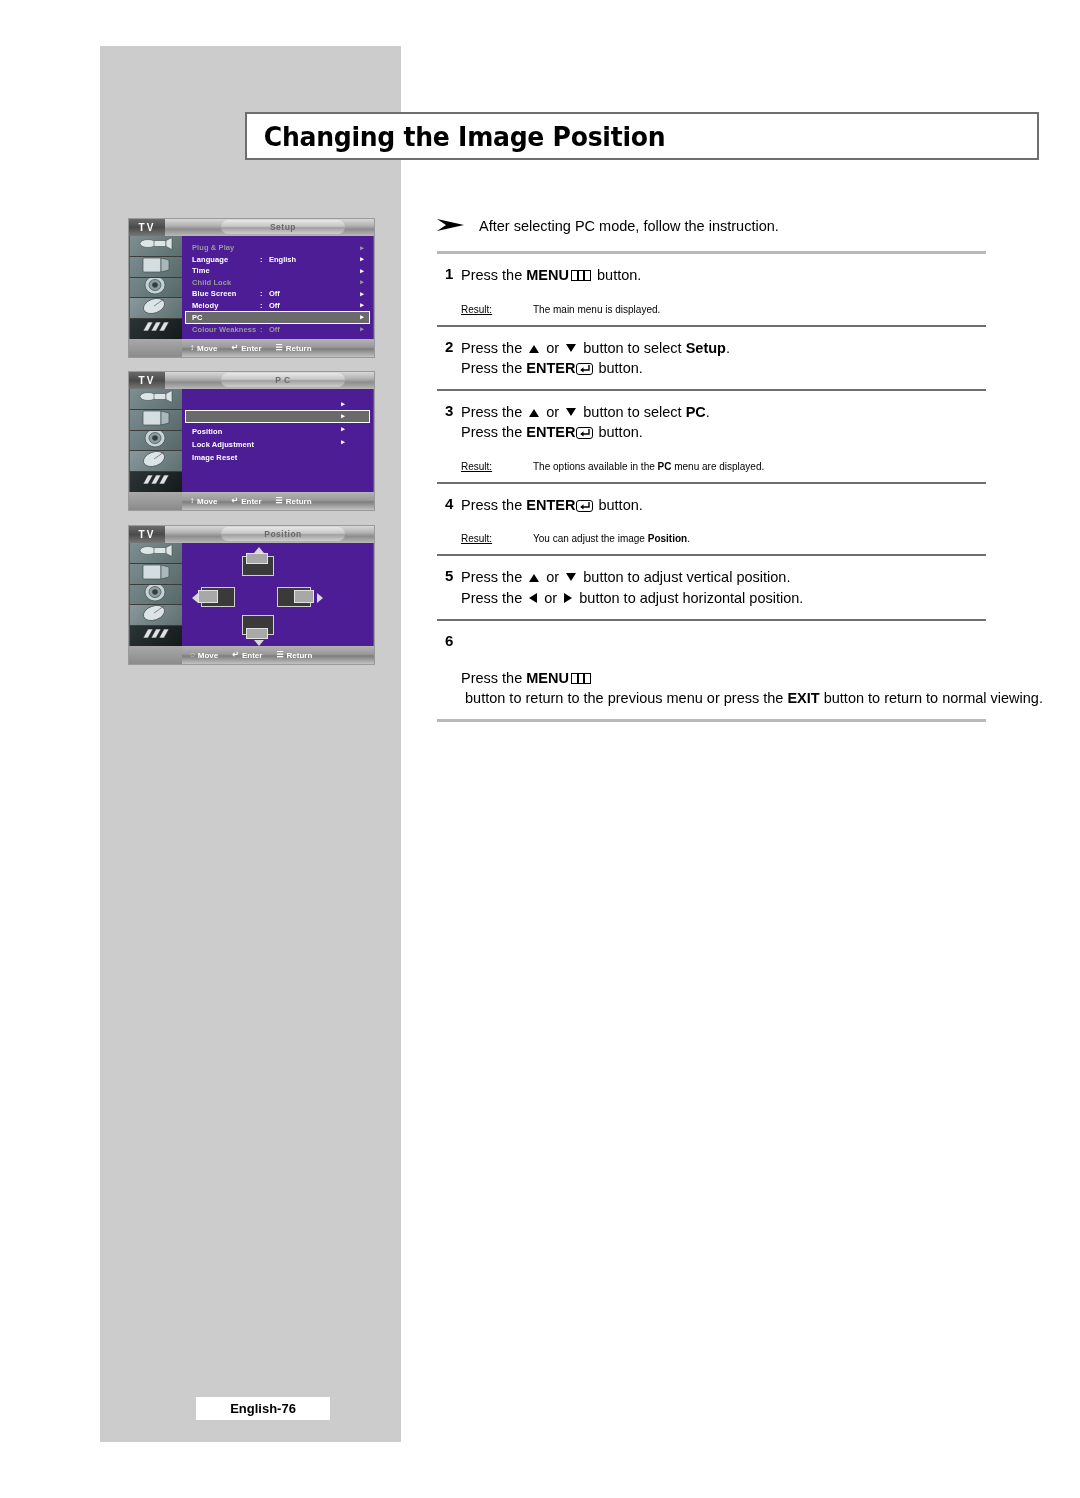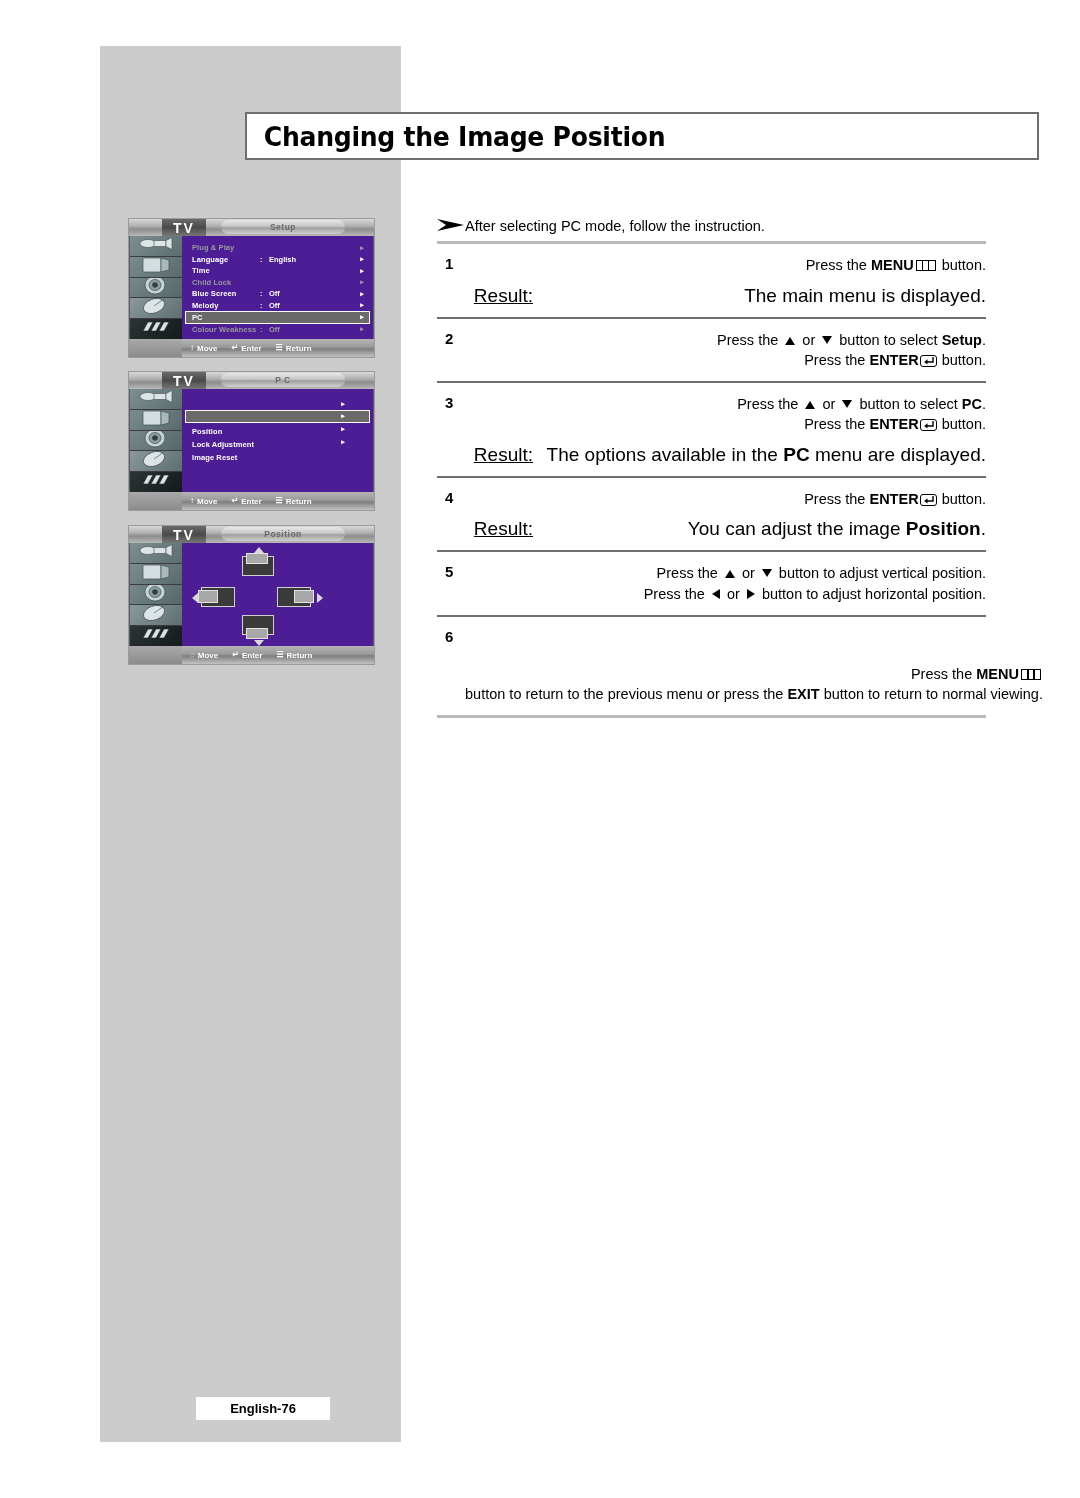--- a/index.html
+++ b/index.html
@@ -60,26 +60,26 @@
   #osd-pc       { left: 128px; top: 371px; }
   #osd-position { left: 128px; top: 525px; }
 
   .osd-header {
     position: absolute; left: 0; top: 0;
     width: 100%; height: 17px;
     background: linear-gradient(to bottom, #d8d8d8 0%, #b4b4b4 38%, #8d8d8d 60%, #b9b9b9 100%);
     display: flex; align-items: center;
   }
   .osd-tv {
-    width: 44px; height: 17px;
+    width: 36px; height: 17px;
     background: linear-gradient(to bottom, #6a6a6a 0%, #4a4a4a 50%, #777 100%);
     color: #ffffff;
-    font-size: 14px; font-weight: bold;
+    font-size: 10px; font-weight: bold;
     letter-spacing: 2px;
-    display: flex; align-items: center; justify-content: center; margin-left: 33px;
+    display: flex; align-items: center; justify-content: center;
   }
   .osd-title-pill {
     position: absolute;
     left: 92px; top: 1px;
     width: 124px; height: 14px;
     border-radius: 8px;
     background: linear-gradient(to bottom, #e8e8e8 0%, #c6c6c6 45%, #a0a0a0 55%, #cfcfcf 100%);
     color: #6a6a6a;
     font-size: 8.5px; font-weight: bold;
     display: flex; align-items: center; justify-content: center;
@@ -176,21 +176,22 @@
   .pos-tri { position: absolute; width: 0; height: 0; }
 
   
   #instr {
     position: absolute;
     left: 437px; top: 216px;
     width: 549px;
   }
   .note-row {
     display: flex; align-items: flex-end;
-    padding-bottom: 4px;
+    gap: 14px;
+    padding-bottom: 14px;
   }
   .note-arrow { width: 28px; flex: none; padding-top: 1px; }
   .note-text { font-size: 14.5px; color: #000; line-height: 1.35; }
 
   hr.rule {
     border: none;
     border-top: 3px solid #b9b9b9;
     margin: 0 0 9px 0;
   }
   hr.rule.thin {
@@ -200,33 +201,33 @@
   .step {
     display: flex;
     padding: 2px 0 10px 0;
   }
   .step-num {
     width: 24px; flex: none;
     font-size: 15px; font-weight: bold;
     color: #000;
     padding-left: 8px;
   }
-  .step-body { flex: 1; text-align: right; }
+  .step-body { flex: 1; }
   .step-line {
     font-size: 14.5px;
     color: #000;
     line-height: 1.42;
     white-space: nowrap;
   }
   .step-line.wrap { white-space: normal; margin-top: 36px; }
   .bold { font-weight: bold; }
   .result-row {
     display: flex;
-    margin-top: 9px;
-    font-size: 19px;
+    margin-top: 18px;
+    font-size: 10px;
   }
   .result-label {
     text-decoration: underline;
     width: 72px; flex: none;
   }
   .result-text { flex: 1; }
 
   
   .ico-menu {
     display: inline-block;

